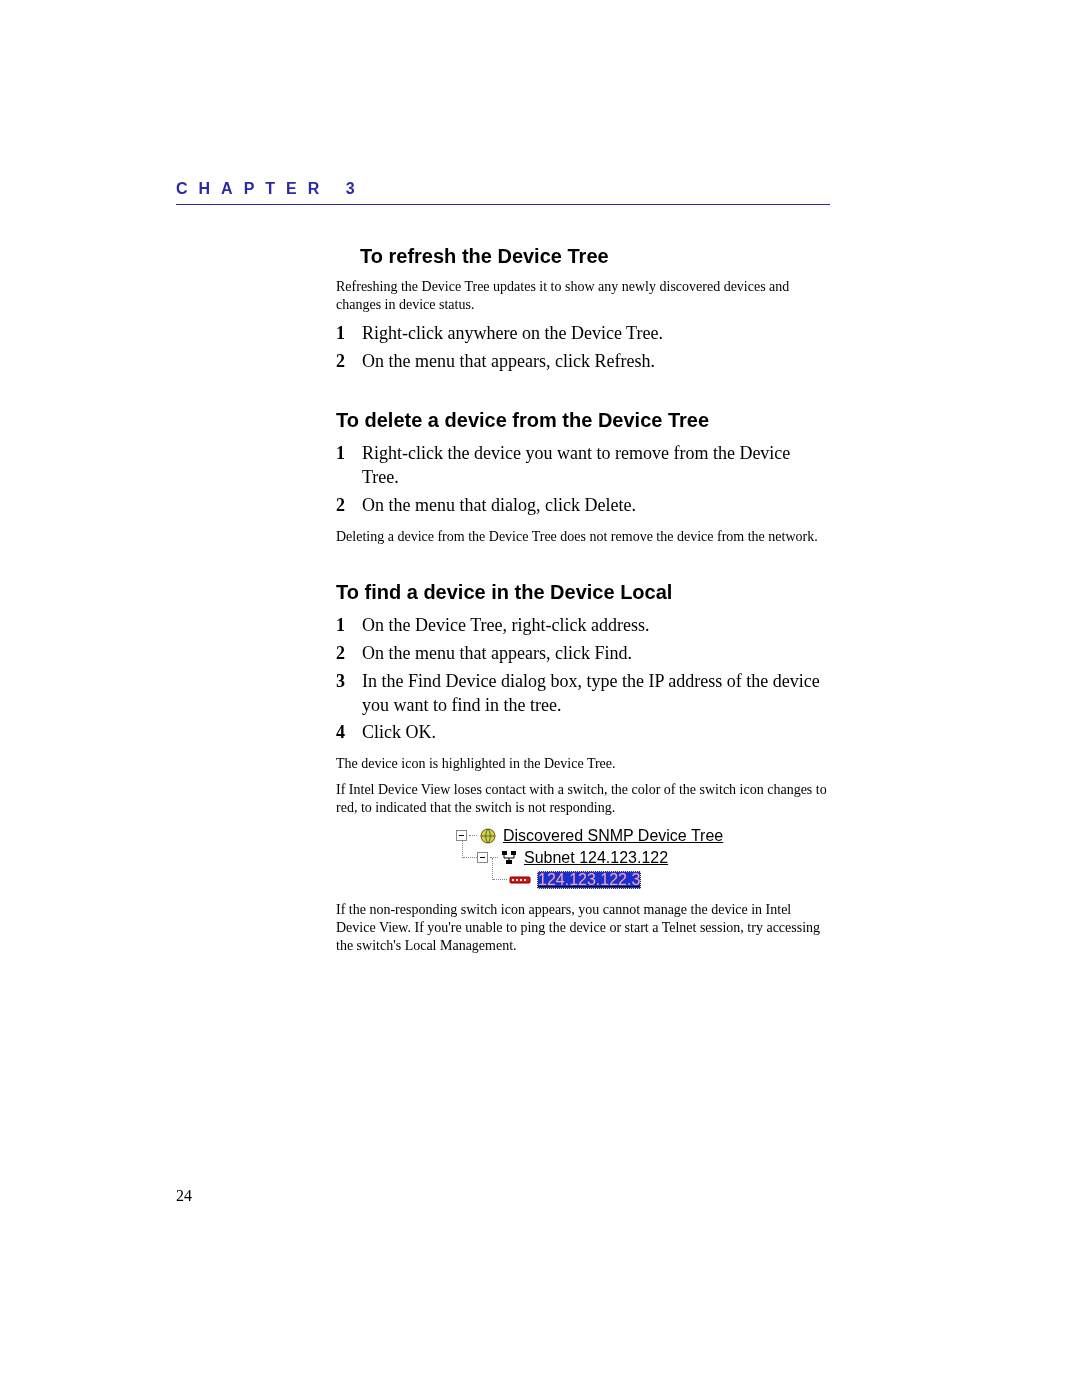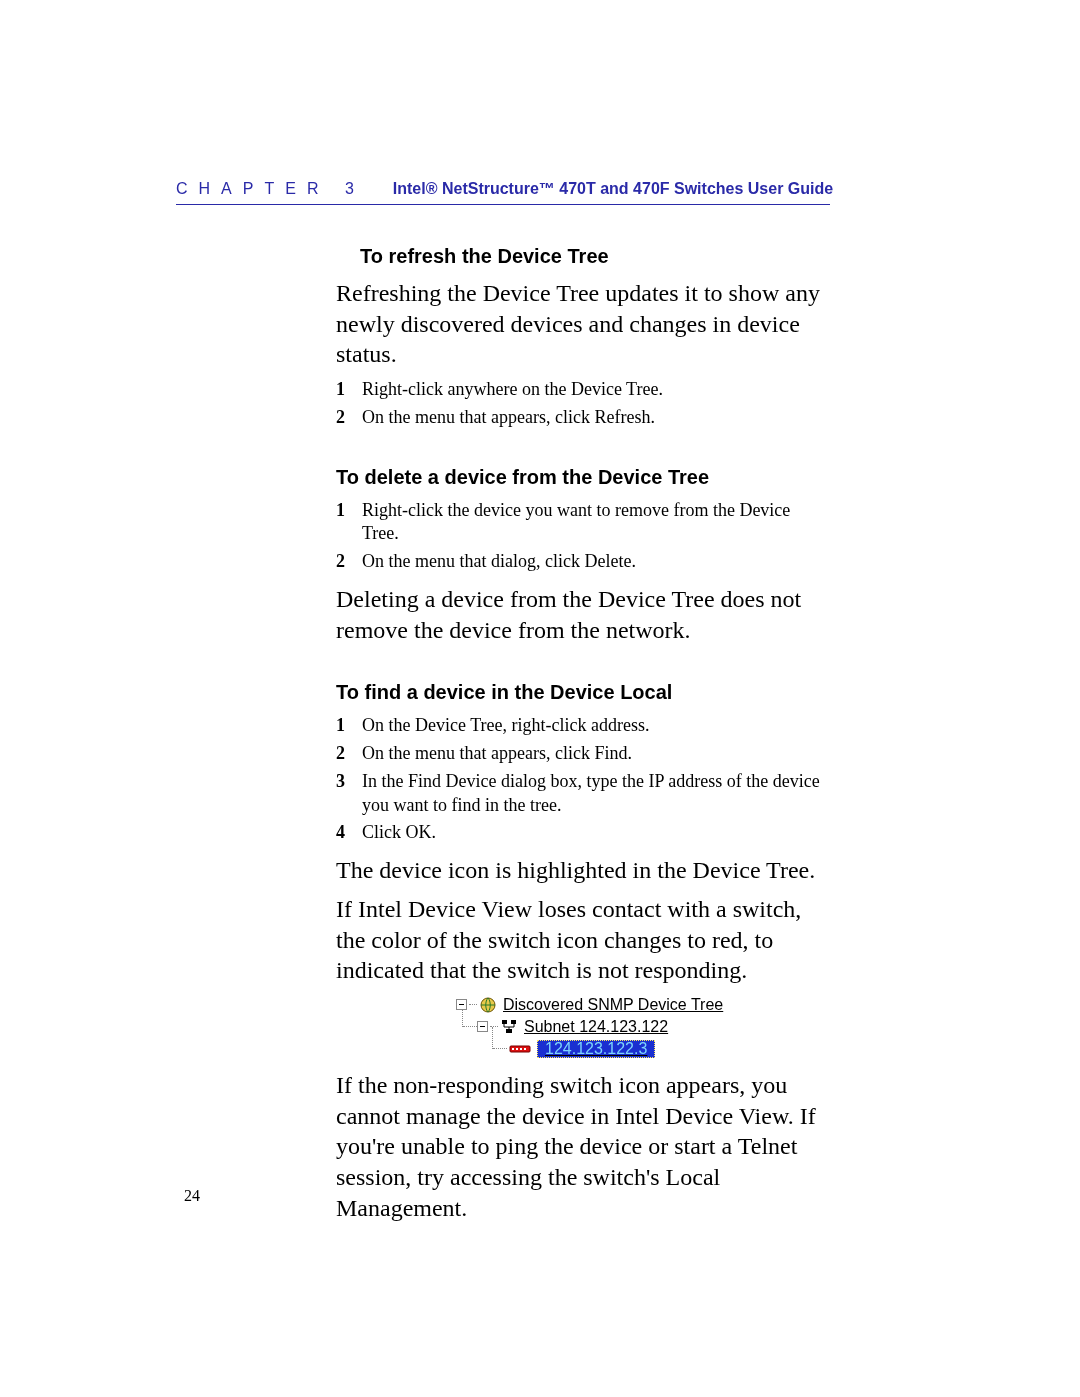--- a/index.html
+++ b/index.html
@@ -25,37 +25,37 @@
     font-size: 16px;
     color: #2a2aa8;
     letter-spacing: 0;
     margin-left: -50px;
     padding-bottom: 6px;
     border-bottom: 1px solid #2a2aa8;
     white-space: nowrap;
   }
   .running-head .chapter {
     letter-spacing: 11px;
-    font-weight: 400;
+    font-weight: 700;
   }
   .running-head .title { letter-spacing: 0; }
   .content { padding-top: 40px; padding-left: 110px; }
   .content2 { padding-left: 110px; }
 
   h2.section {
     font-family: Arial, Helvetica, sans-serif;
     font-weight: 900;
     font-size: 20px;
     margin-top: 36px;
     margin-bottom: 10px;
   }
   h2.section.first { margin-top: 0; margin-left: 24px; }
 
   p.body {
-    font-size: 24px;
+    font-size: 14px;
     line-height: 1.28;
     margin-bottom: 8px;
   }
   ol.steps {
     list-style: none;
     margin: 4px 0 10px 0;
   }
   ol.steps li {
     font-size: 18px;
     line-height: 1.32;
@@ -98,45 +98,44 @@
   .dots-v {
     border-left: 1px dotted #888;
     width: 0;
     display: inline-block;
   }
   .icon { display: inline-flex; align-items: center; margin: 0 4px 0 2px; }
   .label { margin-left: 2px; }
 
   .sel {
     background: #1a2fd0;
-    color: #7dd3fc;
-    padding: 0 8px;
+    color: #fca5a5;
+    padding: 0 1px;
     outline: 1px dotted #ffe761;
     outline-offset: -1px;
   }
 
   .pagenum {
     position: absolute;
-    left: 184px;
+    left: 176px;
     bottom: 192px;
     font-size: 16px;
     font-family: "Times New Roman", Times, serif;
   }
 
   
   svg.ic { width: 18px; height: 18px; display: block; }
 </style>
 </head>
 <body>
 
 <div class="page">
 
   <div class="running-head">
     <span class="chapter">CHAPTER 3</span>
-    <span class="title">Intel® NetStructure™ 470T and 470F Switches User Guide</span>
   </div>
 
   <div class="content">
     <h2 class="section first">To refresh the Device Tree</h2>
     <p class="body">Refreshing the Device Tree updates it to show any newly discovered devices and changes in device status.</p>
     <ol class="steps">
       <li>
           <span class="num">1</span>
           <span class="txt">Right-click anywhere on the Device Tree.</span>
         </li>

